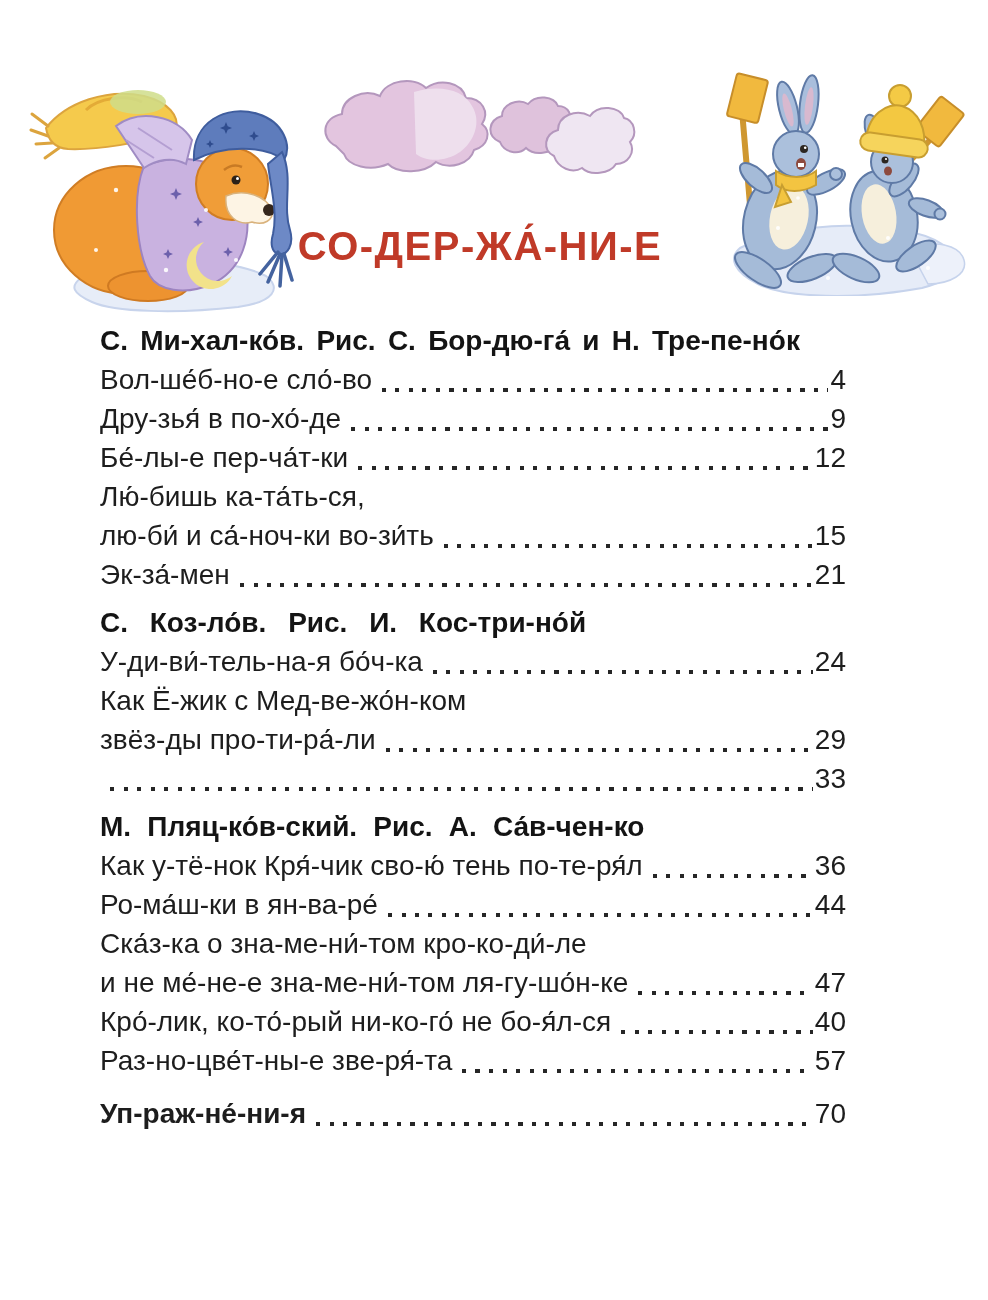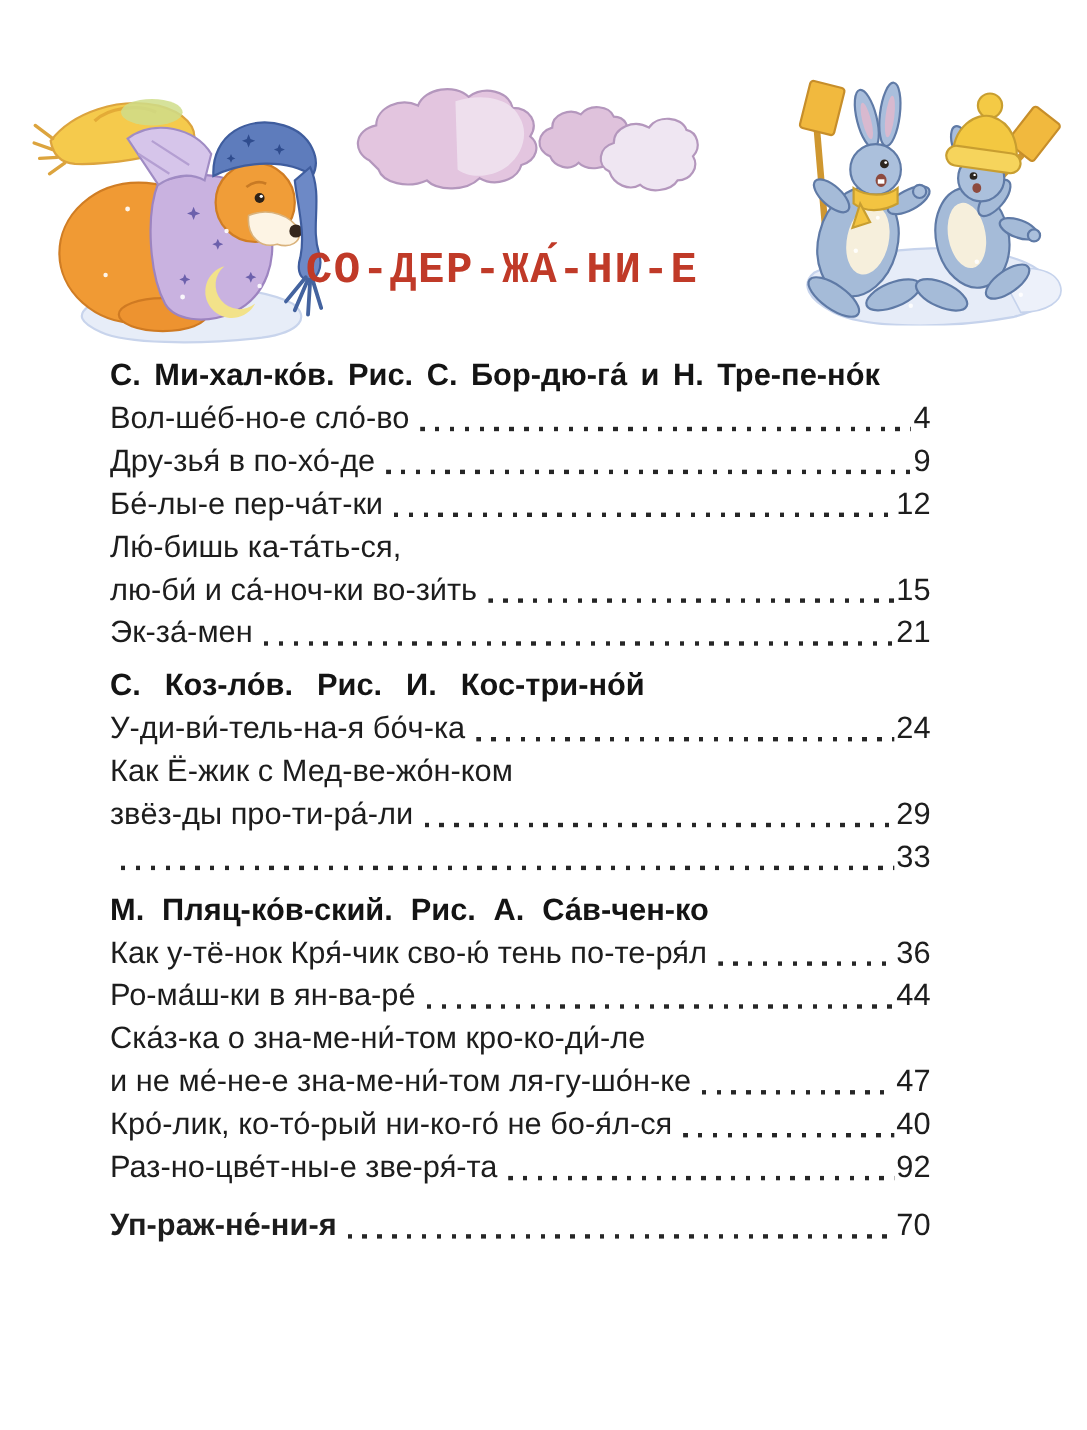--- a/index.html
+++ b/index.html
@@ -11,24 +11,24 @@
     color:#1d1d1d;
     overflow:hidden;
   }
   
   .illus{position:absolute;}
   .illus-fox{left:26px;top:70px;width:284px;height:244px;}
   .illus-clouds{left:314px;top:76px;width:324px;height:114px;}
   .illus-rabbits{left:688px;top:68px;width:284px;height:228px;}
   .contents-title{
     position:absolute;left:278px;top:224px;width:404px;
+    text-align:center;
     font-size:40px;font-weight:bold;letter-spacing:1.5px;
     color:#c03a28;
     white-space:nowrap;
-    font-family:Liberation Mono, monospace;
   }
   
   .toc{
     position:absolute;left:100px;top:321px;width:746px;
     font-size:28px;
   }
   .toc-section{margin-bottom:9px;}
   .toc-section.sec3{margin-top:14px;}
   .toc-heading{
     font-weight:bold;line-height:39px;white-space:nowrap;color:#141414;
@@ -264,21 +264,21 @@
           <span class="page-num">47</span>
         </div>
         <div class="toc-line">
           <span class="entry-text">Кро́-лик, ко-то́-рый ни-ко-го́ не бо-я́л-ся</span>
           <span class="leader"></span>
           <span class="page-num">40</span>
         </div>
         <div class="toc-line">
           <span class="entry-text">Раз-но-цве́т-ны-е зве-ря́-та</span>
           <span class="leader"></span>
-          <span class="page-num">92</span>
+          <span class="page-num">57</span>
         </div>
       </div>
       <div class="toc-section sec3">
         <div class="toc-line bold">
           <span class="entry-text">Уп-раж-не́-ни-я</span>
           <span class="leader"></span>
           <span class="page-num">70</span>
         </div>
       </div>
     </div>

